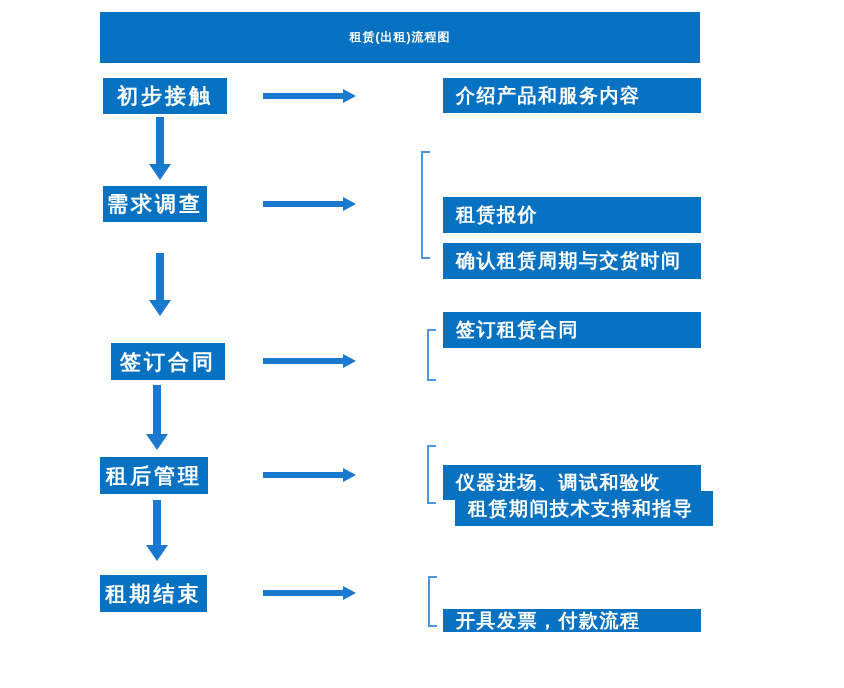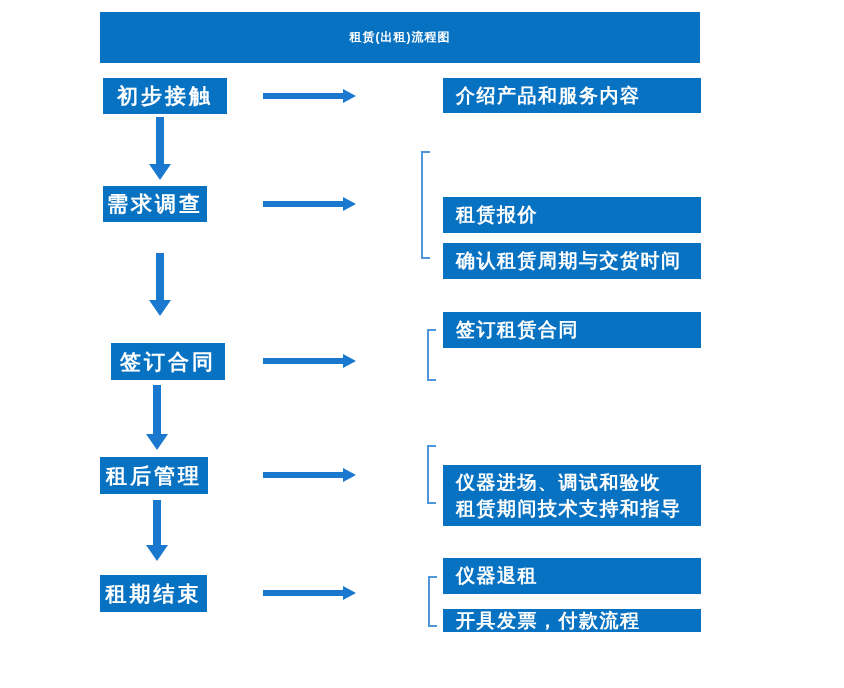--- a/index.html
+++ b/index.html
@@ -97,17 +97,16 @@
   <div class="bracket" style="left:421px;top:151px;height:108px;"></div>
   <div class="bracket" style="left:427px;top:329px;height:52px;"></div>
   <div class="bracket" style="left:427px;top:445px;height:59px;"></div>
   <div class="bracket" style="left:428px;top:576px;height:51px;"></div>
 
   <div class="detail-box" style="top:78px;height:35px;">介绍产品和服务内容</div>
   <div class="detail-box" style="top:197px;height:36px;">租赁报价</div>
   <div class="detail-box" style="top:312px;height:36px;">签订租赁合同</div>
   <div class="detail-box" style="top:243px;height:36px;">确认租赁周期与交货时间</div>
   <div class="detail-box" style="top:425px;height:35px;margin-top:40px;">仪器进场、调试和验收</div>
-  <div class="detail-box" style="top:491px;height:35px;">租赁期间技术支持和指导</div>
-  <div class="detail-box" style="top:558px;height:36px;">仪器退租</div>
+  <div class="detail-box" style="top:491px;height:35px;margin-left:12px;">租赁期间技术支持和指导</div>
   <div class="detail-box" style="top:609px;height:23px;">开具发票，付款流程</div>
 
 </div>
 
 </body></html>

